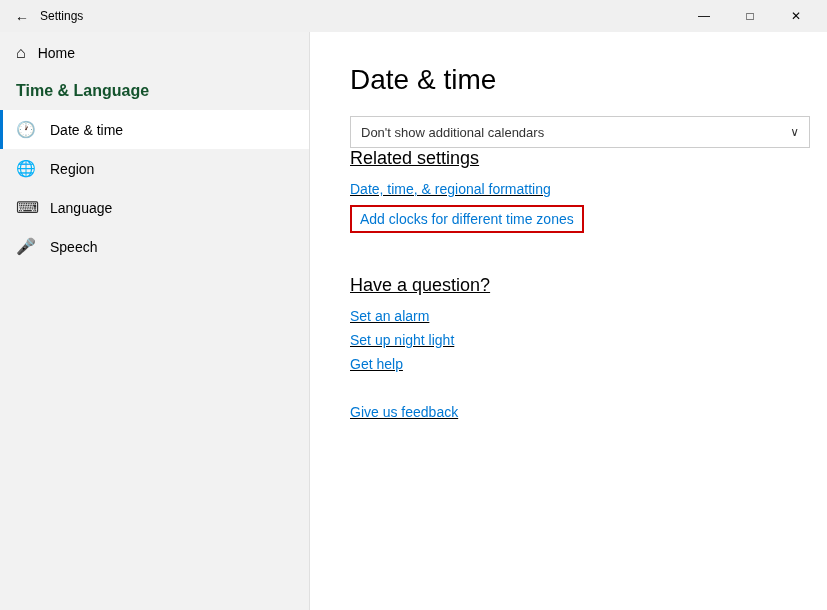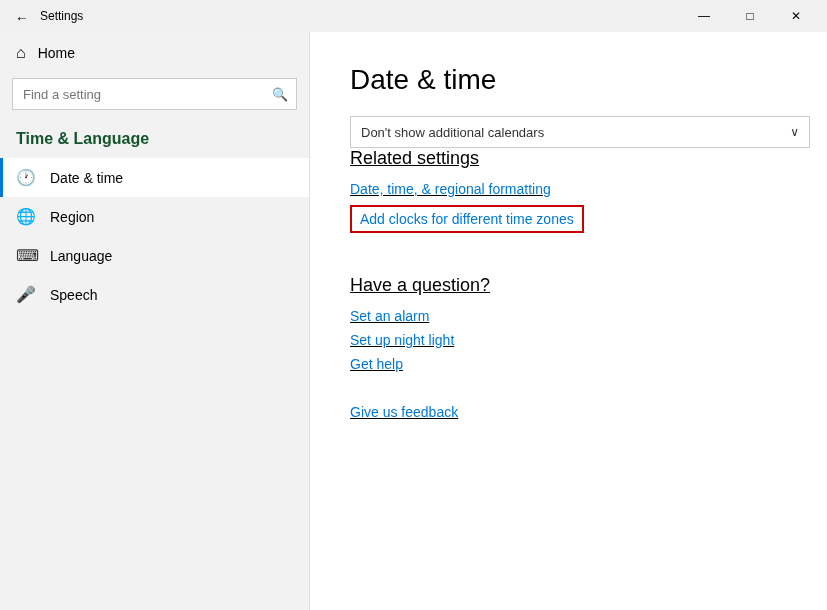--- a/index.html
+++ b/index.html
@@ -219,24 +219,20 @@
 
 <div class="main">
 
   <div class="sidebar">
 
     <div class="sidebar-home">
       <span class="sidebar-home-icon">⌂</span>
       <span>Home</span>
     </div>
 
-    <div class="sidebar-search">
-      <input type="text" placeholder="Find a setting" style="">
-      <span class="sidebar-search-icon">🔍</span>
-    </div>
 
     <div class="sidebar-section-title">Time &amp; Language</div>
 
     <div class="sidebar-item active">
       <span class="sidebar-item-icon">🕐</span>
       <span>Date &amp; time</span>
     </div>
 
     <div class="sidebar-item">
       <span class="sidebar-item-icon">🌐</span>

